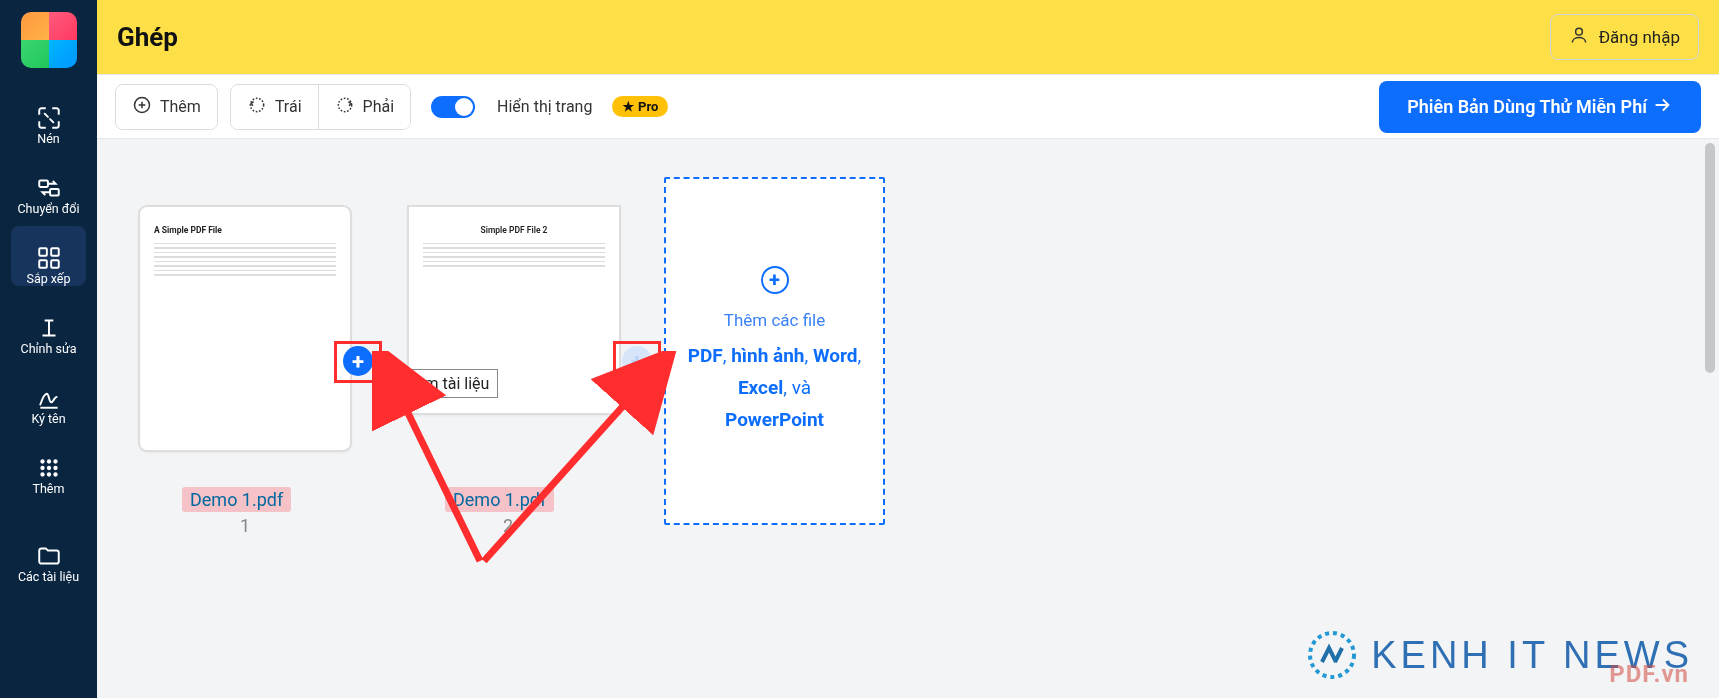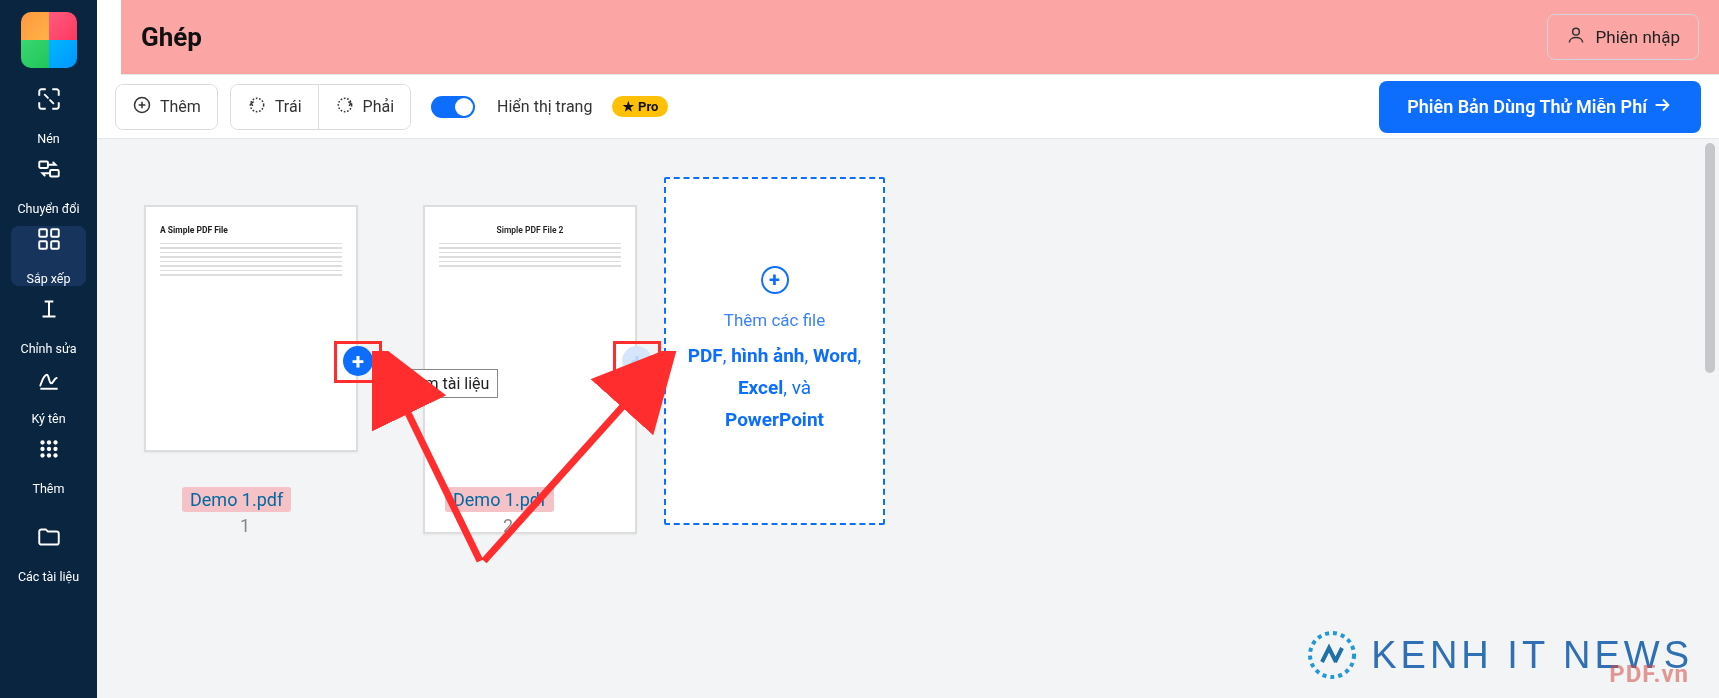--- a/index.html
+++ b/index.html
@@ -6,46 +6,46 @@
 body { font-family: -apple-system, BlinkMacSystemFont, "Segoe UI", Roboto, sans-serif; background: #fff; width: 1719px; height: 698px; overflow: hidden; position: relative; }
 
 .sidebar { position: absolute; left: 0; top: 0; width: 97px; height: 698px; background: #0a2540; color: #fff; display: flex; flex-direction: column; align-items: center; }
 .logo { width: 56px; height: 56px; margin-top: 12px; display: grid; grid-template-columns: 1fr 1fr; grid-template-rows: 1fr 1fr; gap: 0; border-radius: 10px; overflow: hidden; }
 .logo div:nth-child(1){ background: linear-gradient(135deg,#ff9840,#ffb347); }
 .logo div:nth-child(2){ background: linear-gradient(135deg,#ff5b7e,#ff3860); }
 .logo div:nth-child(3){ background: linear-gradient(135deg,#3bd671,#1fc65a); }
 .logo div:nth-child(4){ background: linear-gradient(135deg,#00b7ff,#0096ff); }
 
 .side-items { margin-top: 18px; width: 100%; display: flex; flex-direction: column; align-items: center; }
-.side-item { width: 75px; height: 60px; display: flex; flex-direction: column; align-items: center; justify-content: space-between; border-radius: 8px; cursor: pointer; margin-bottom: 10px; }
+.side-item { width: 75px; height: 60px; display: flex; flex-direction: column; align-items: center; justify-content: flex-end; border-radius: 8px; cursor: pointer; margin-bottom: 10px; }
 .side-item.active { background: #17345c; }
 .side-item .ic { width: 26px; height: 26px; display:flex; align-items:center; justify-content:center; }
 .side-label { font-size: 12.5px; color: #fff; text-align: center; white-space: nowrap; }
 
-.header { position: absolute; left: 97px; top: 0; right: 0; height: 75px; background: #fca5a5; border-bottom: 1.5px solid #e5e7eb; display:flex; align-items:center; padding: 0 20px; margin-left: 24px; }
+.header { position: absolute; left: 97px; top: 0; right: 0; height: 75px; background: #fde047; border-bottom: 1.5px solid #e5e7eb; display:flex; align-items:center; padding: 0 20px; }
 .page-title { font-size: 26px; font-weight: 700; color: #111; }
 .login-btn { margin-left: auto; border: 1.5px solid #d0d4da; border-radius: 8px; padding: 10px 18px; display:flex; align-items:center; gap:10px; font-size:17px; color:#222; cursor:pointer; }
 
 .toolbar { position: absolute; left: 97px; top: 75px; right: 0; height: 64px; background:#fff; border-bottom:1.5px solid #e5e7eb; display:flex; align-items:center; padding: 0 18px; gap:12px; }
 .group { display:flex; border:1.5px solid #d8dbe0; border-radius:8px; overflow:hidden; }
 .tbtn { padding: 10px 16px; display:flex; align-items:center; gap:8px; font-size:16px; color:#333; background:#fff; cursor:pointer; }
 .tbtn + .tbtn { border-left:1.5px solid #d8dbe0; }
 .toggle { width:44px; height:22px; background:#0d6efd; border-radius:11px; position:relative; margin-left:8px; }
 .toggle::after{ content:''; position:absolute; right:2px; top:2px; width:18px; height:18px; background:#fff; border-radius:50%; }
 .toggle-label{ font-size:16px; color:#333; margin-left:10px; }
 .pro-badge{ background:#ffc107; color:#111; font-weight:700; font-size:13px; border-radius:14px; padding:3px 10px; margin-left:8px; display:flex; align-items:center; gap:4px; }
 .cta-btn{ margin-left:auto; background:#0d6efd; color:#fff; font-size:18px; font-weight:600; border-radius:8px; padding:13px 28px; display:flex; align-items:center; gap:4px; cursor:pointer; }
 
 .canvas-area { position:absolute; left:97px; top:139px; right:0; bottom:0; background:#f3f4f6; overflow:hidden; }
 .scrollbar { position:absolute; right:2px; top:0; width:14px; height:100%; }
 .scrollbar-thumb{ position:absolute; right:2px; top:4px; width:10px; height:230px; background:#c5c7cb; border-radius:5px; }
 
 .page-card { position:absolute; background:#fff; border:2px solid #ddd; box-shadow: 0 1px 2px rgba(0,0,0,.05); }
-.page-card.one { left:47px; top:66px; width:214px; height:247px; }
-.page-card.two { left:326px; top:66px; width:214px; height:329px; }
+.page-card.one { left:41px; top:66px; width:214px; height:247px;border-radius:9px; }
+.page-card.two { left:310px; top:66px; width:214px; height:210px; }
 .pcontent{ padding:18px 14px; font-size:8.5px; color:#555; line-height:1.4; }
 .ptitle{ font-size:8.5px; font-weight:700; color:#222; margin-bottom:6px; }
 .ptitle2{ font-size:8.5px; font-weight:600; color:#222; margin-bottom:6px; text-align:center; }
 .plines div{ height:1.5px; background:#ddd; margin:3px 0; }
 
 .file-label{ position:absolute; font-size:18px; color:#0369a1; background:#f5c2c7; padding:2px 8px; border-radius:3px; }
 .file-num{ position:absolute; font-size:18px; color:#888; }
 .label1{ left:85px; top:348px; }
 .num1{ left:143px; top:376px; }
 .label2{ left:348px; top:348px; }
@@ -163,21 +163,21 @@
 
 <div class="header">
   <div class="page-title">Ghép</div>
   <div class="login-btn">
     <span>
       <svg width="20" height="20" viewBox="0 0 24 24" fill="none" stroke="#333" stroke-width="1.8">
           <circle cx="12" cy="8" r="4"></circle>
           <path d="M4 21c0-4 4-6 8-6s8 2 8 6"></path>
         </svg>
     </span>
-    <span>Phiên nhập</span>
+    <span>Đăng nhập</span>
   </div>
 </div>
 
 <div class="toolbar">
   <div class="group">
     <div class="tbtn">
       <span>
         <svg width="20" height="20" viewBox="0 0 24 24" fill="none" stroke="#333" stroke-width="1.8">
             <circle cx="12" cy="12" r="9"></circle>
             <path d="M12 8v8M8 12h8"></path>

